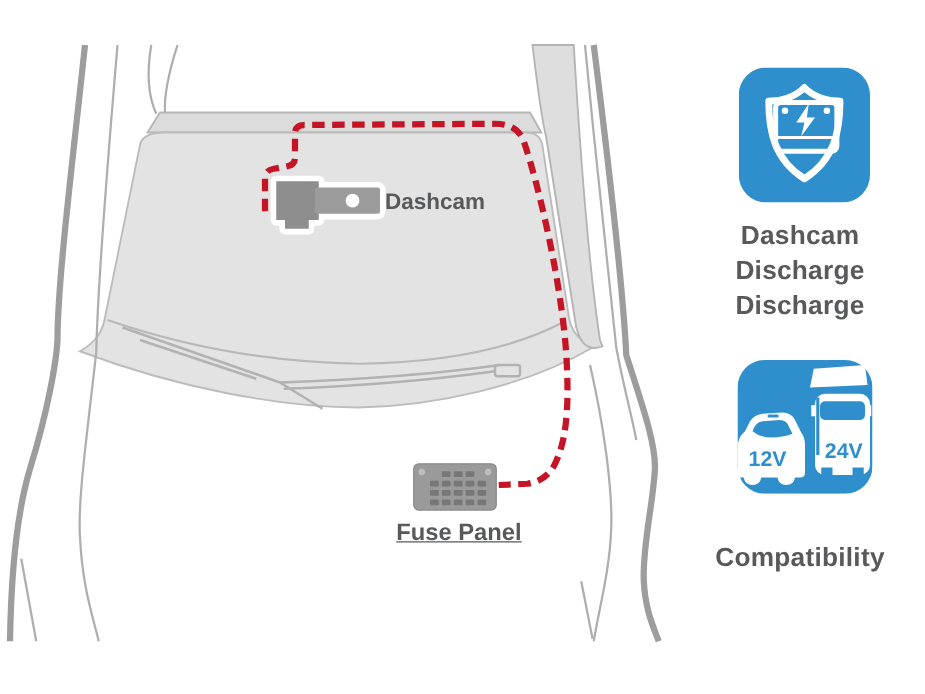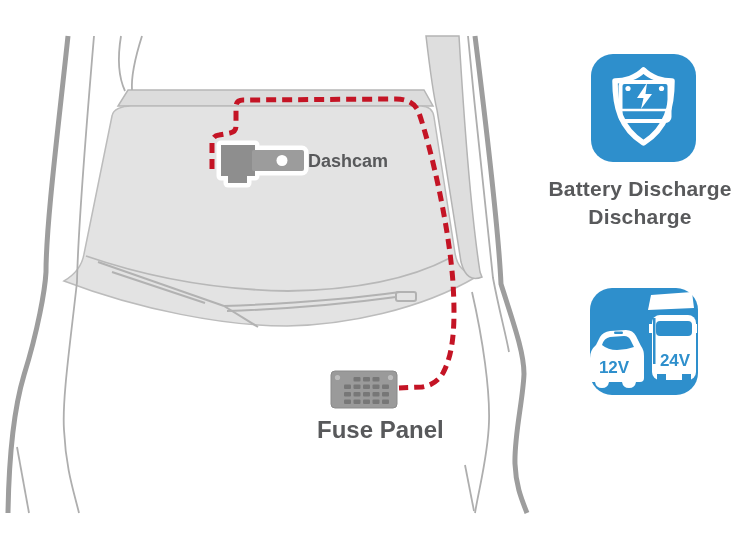--- a/index.html
+++ b/index.html
@@ -2,21 +2,21 @@
 <html><head>
 <meta charset="utf-8">
 <style>
   html,body{margin:0;padding:0;background:#fff;}
   body{width:740px;height:555px;overflow:hidden;font-family:"Liberation Sans",sans-serif;}
   .stage{position:relative;width:740px;height:555px;background:#fff;}
   svg{display:block;}
   .car-svg{position:absolute;left:0;top:0;}
   .label{position:absolute;font-weight:bold;color:#58595b;white-space:nowrap;}
   .dashcam-label{left:308px;top:151px;font-size:18px;}
-  .fuse-label{left:317px;top:416px;font-size:24px;}
+  .fuse-label{left:317px;top:416px;font-size:19px;text-decoration:underline;}
   .feature{position:absolute;text-align:center;}
   .feature .icon{position:absolute;}
   .f1-icon{left:591px;top:54px;}
   .f2-icon{left:590px;top:288px;}
   .ftext{position:absolute;left:538px;width:204px;text-align:center;
          font-weight:bold;color:#58595b;font-size:21px;line-height:28px;letter-spacing:.2px;}
   .f1-text{top:175px;}
   .f2-text{top:405px;}
   .badge{font-family:"Liberation Sans",sans-serif;font-weight:bold;}
 </style>
@@ -117,21 +117,21 @@
       <rect x="0" y="0" width="105" height="108" rx="22" fill="#2e8fcc"></rect>
       <path d="M 52.5 16 C 60 24 72 27 81 27 C 81 52 76 74 52.5 89
                C 29 74 24 52 24 27 C 33 27 45 24 52.5 16 Z" fill="none" stroke="#ffffff" stroke-width="5.5" stroke-linejoin="round"></path>
       <rect x="29.5" y="28" width="49" height="39" rx="4" fill="none" stroke="#ffffff" stroke-width="4"></rect>
       <circle cx="37" cy="34.5" r="2.6" fill="#ffffff"></circle>
       <circle cx="70.5" cy="34.5" r="2.6" fill="#ffffff"></circle>
       <polygon points="56,29 46,44 52.5,44 50,55 61,40 54.5,40" fill="#ffffff"></polygon>
       <line x1="31" y1="56" x2="77" y2="56" stroke="#ffffff" stroke-width="2.5"></line>
     </svg>
     <div class="ftext f1-text">
-      <span>Battery Discharge</span><br>
+      <span>Dashcam Discharge</span><br>
       <span>Discharge</span>
     </div>
   </div>
 
   <div class="feature">
     <svg class="icon f2-icon" width="108" height="107" viewBox="0 0 108 107">
       <rect x="0" y="0" width="108" height="107" rx="22" fill="#2e8fcc"></rect>
 
       <g>
         <polygon points="58,22 61,7 102,4 104,20" fill="#ffffff"></polygon>
@@ -151,16 +151,17 @@
                  L 46 94 Q 45 100 39 100 Q 33 100 32 94 L 19 94
                  Q 18 100 12 100 Q 6 100 5 94 Z" fill="#ffffff"></path>
         <path d="M 12 57 Q 14 50 20 49 L 34 48 Q 39 48 41 53 L 44 59
                  Q 36 62 27 62 Q 18 62 12 57 Z" fill="#2e8fcc"></path>
         <rect x="24" y="43.5" width="9" height="2.5" rx="1.2" fill="#2e8fcc"></rect>
         <text class="badge" x="24" y="85" font-size="17" text-anchor="middle" fill="#2e8fcc">12V</text>
       </g>
     </svg>
     <div class="ftext f2-text">
       <br>
+      <span>Compatibility</span>
     </div>
   </div>
 
 </div>
 
 </body></html>

